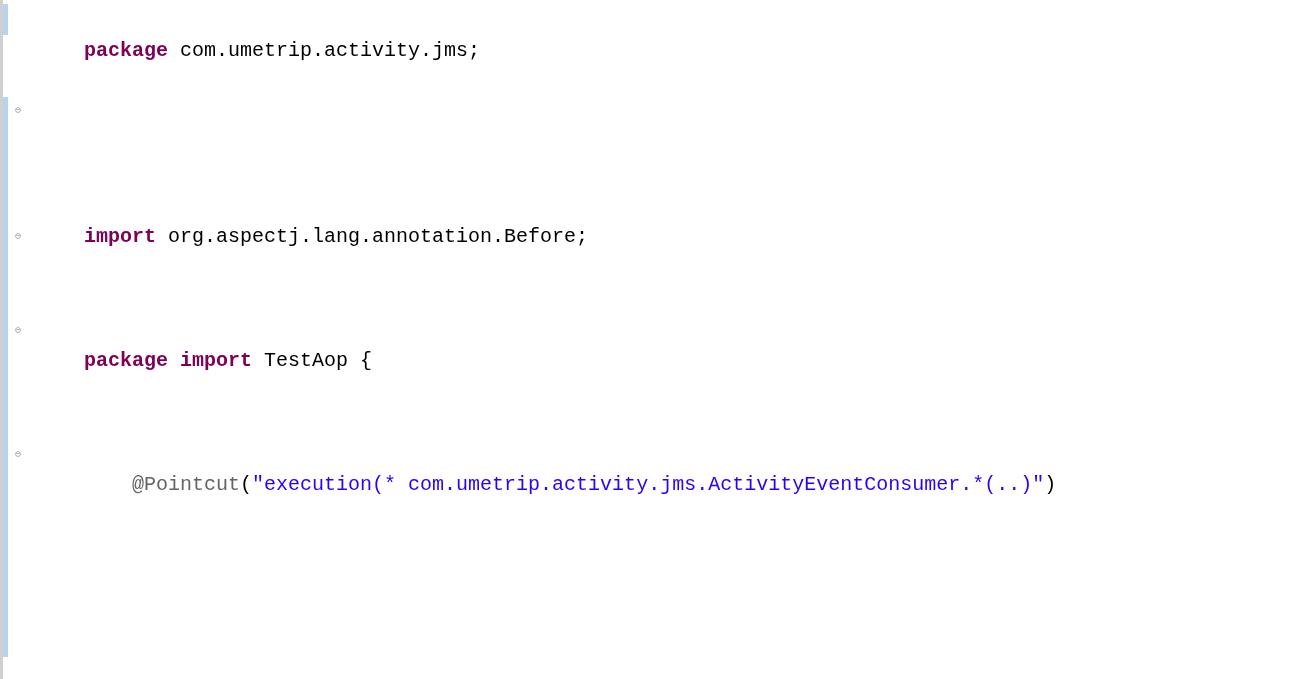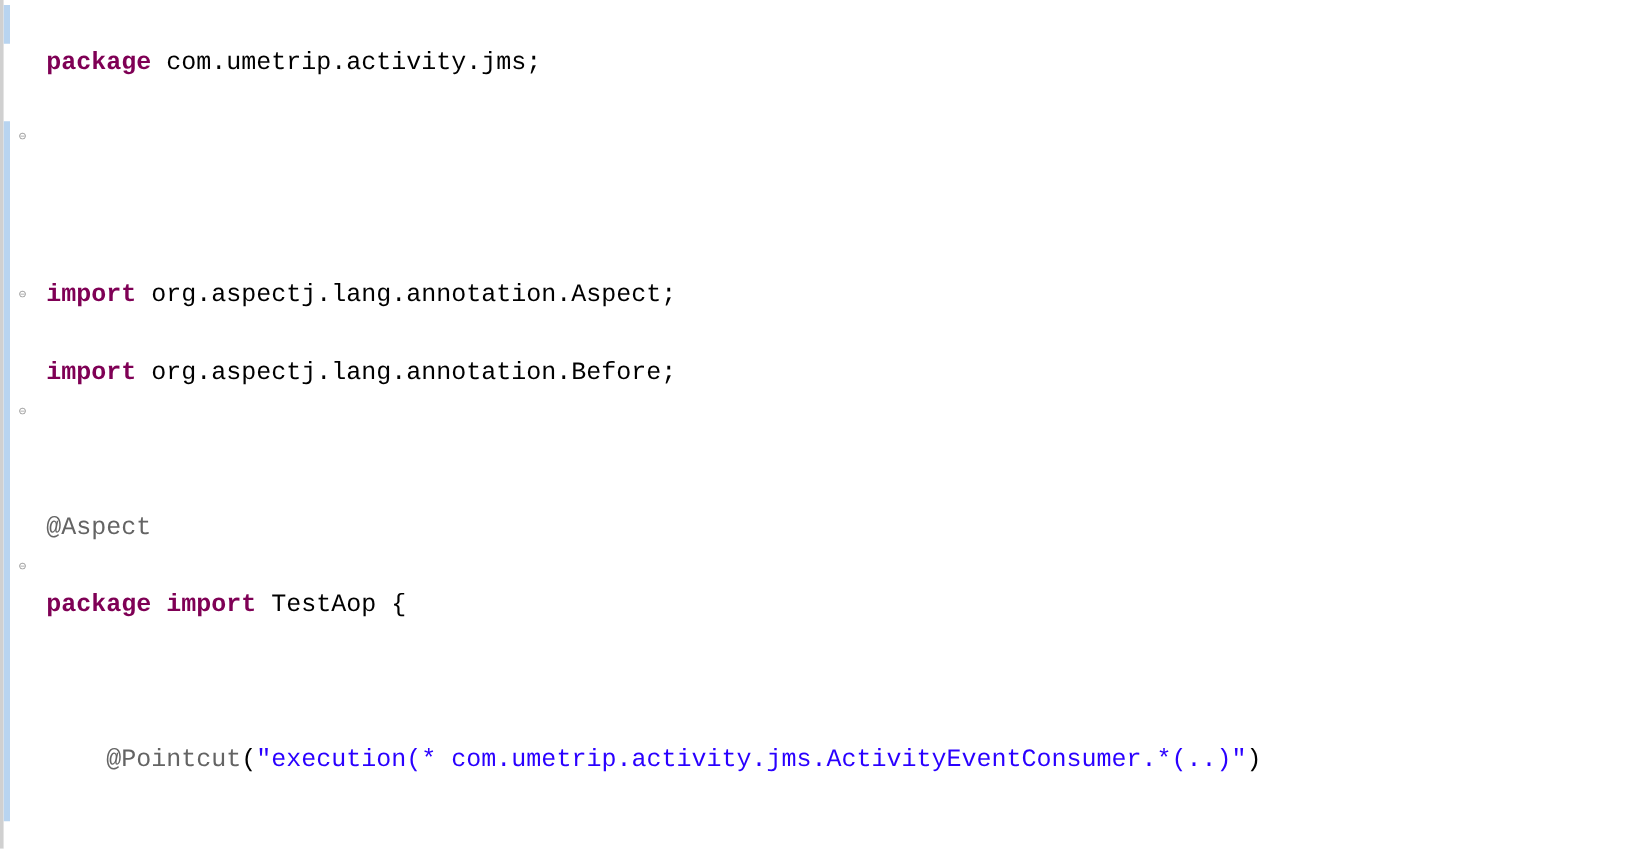--- a/index.html
+++ b/index.html
@@ -32,20 +32,21 @@
       font-size: 10px;
       line-height: 10px;
     }
     .code-area {
       flex: 1;
       padding-left: 6px;
       padding-top: 4px;
       line-height: 31px;
       white-space: pre;
       position: relative;
+      margin-left: 47px;
     }
     .line {
       height: 31px;
       display: block;
     }
     .keyword {
       color: #7f0055;
       font-weight: bold;
     }
     .normal {
@@ -80,24 +81,22 @@
   <div class="gutter-marker" style="top:106px;">⊖</div>
   <div class="gutter-marker" style="top:232px;">⊖</div>
   <div class="gutter-marker" style="top:326px;">⊖</div>
   <div class="gutter-marker" style="top:450px;">⊖</div>
 </div>
 
 <div class="code-area">
 <span class="line"><span class="keyword">package</span><span class="normal"> com.umetrip.activity.jms;</span></span>
 <span class="line"></span>
 <span class="line"></span>
-<span class="line"><span class="keyword">import</span><span class="normal"> org.aspectj.lang.annotation.Aspect;</span></span>
 <span class="line"><span class="keyword">import</span><span class="normal"> org.aspectj.lang.annotation.Before;</span></span>
 <span class="line"></span>
-<span class="line"><span class="annotation">@Aspect</span></span>
 <span class="line"><span class="keyword">package</span><span class="normal"> </span><span class="keyword">import</span><span class="normal"> TestAop {</span></span>
 <span class="line"></span>
 <span class="line"><span class="normal">    </span><span class="annotation">@Pointcut</span><span class="normal">(</span><span class="string">"execution(* com.umetrip.activity.jms.ActivityEventConsumer.*(..)"</span><span class="normal">)</span></span>
 
 
 
 
 
 
 

